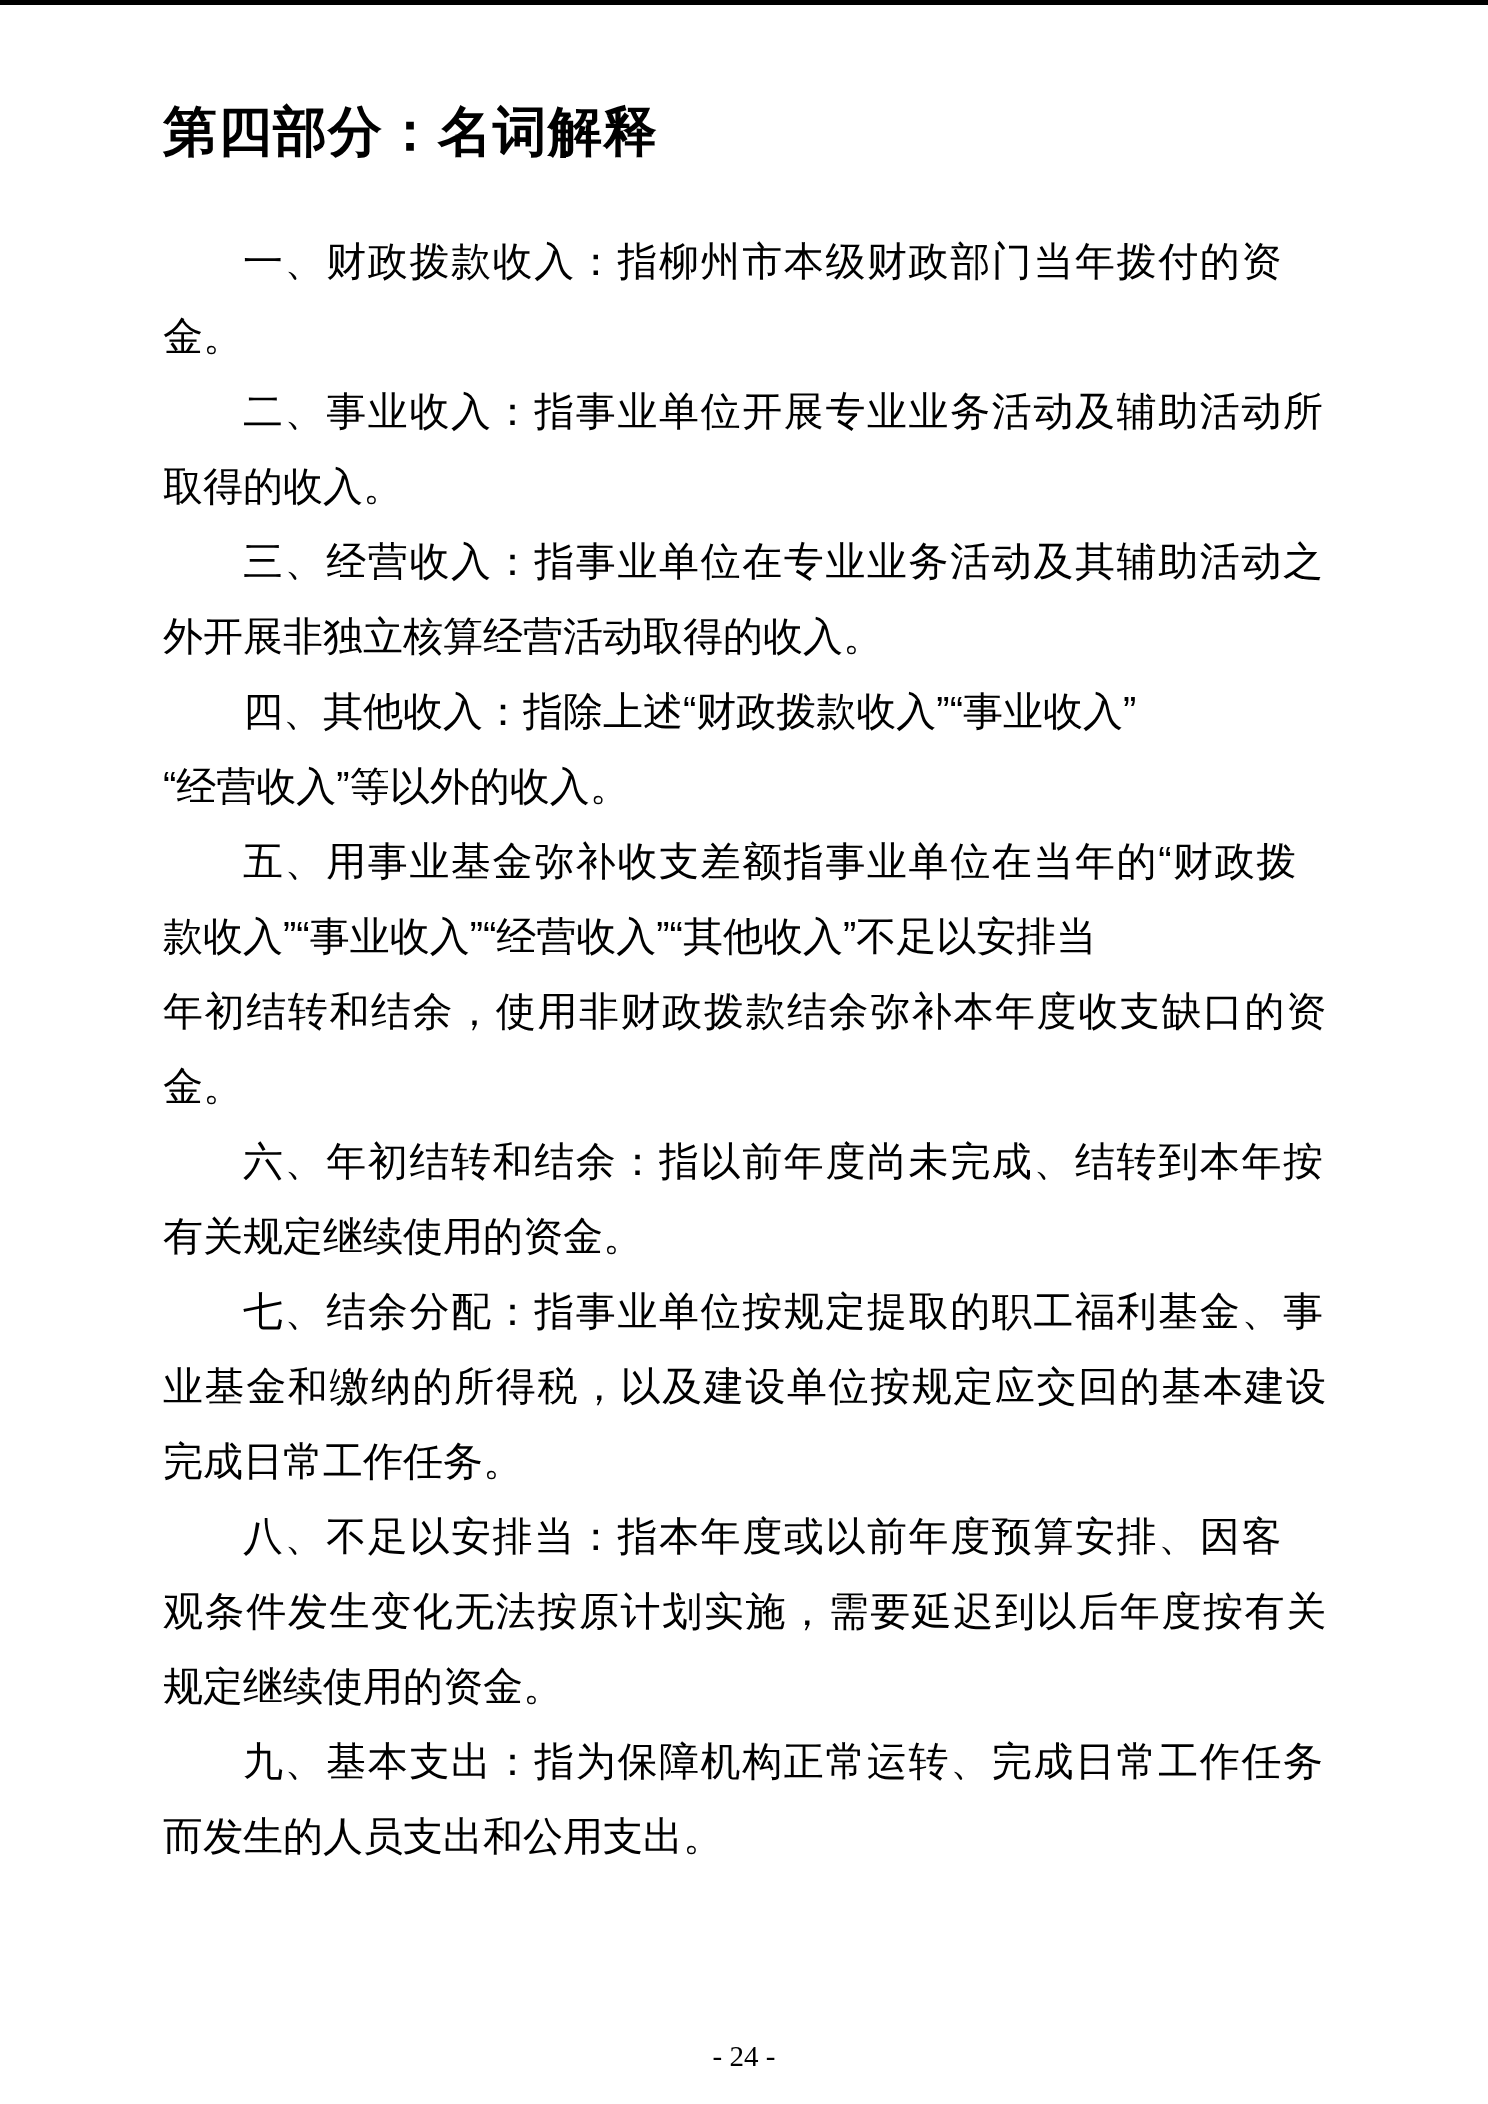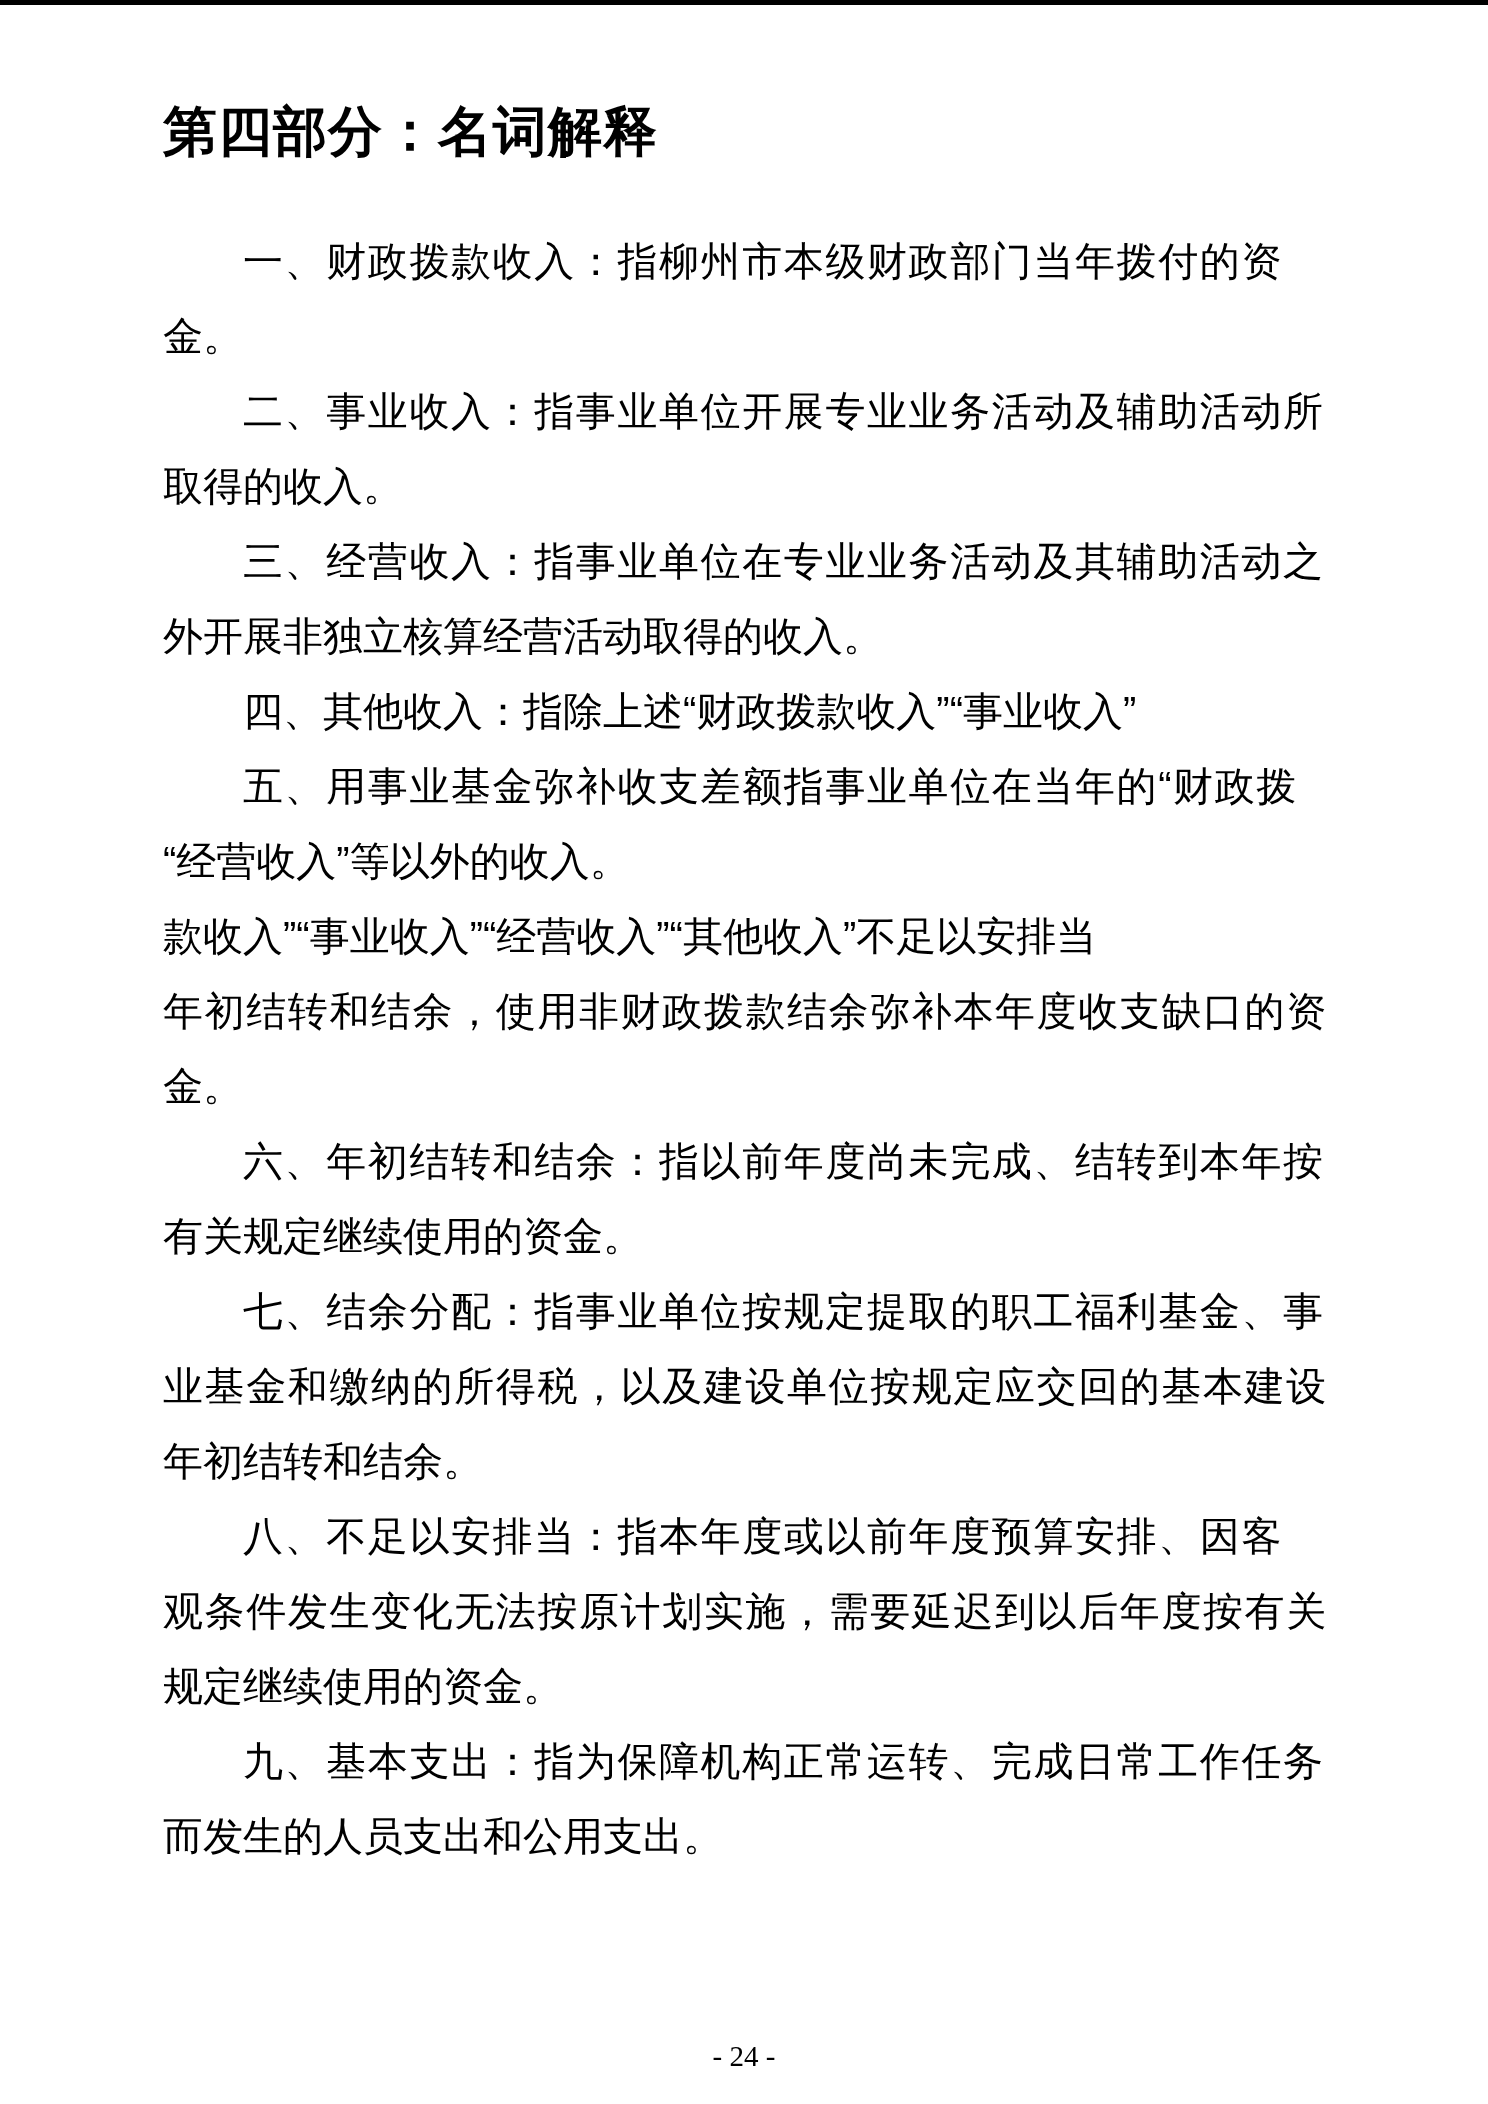--- a/index.html
+++ b/index.html
@@ -71,30 +71,30 @@
 <div class="content">
   <div class="doc-title">第四部分：名词解释</div>
   <div class="doc-body">
       <div class="line indent justify">一、财政拨款收入：指柳州市本级财政部门当年拨付的资</div>
       <div class="line">金。</div>
       <div class="line indent justify">二、事业收入：指事业单位开展专业业务活动及辅助活动所</div>
       <div class="line">取得的收入。</div>
       <div class="line indent justify">三、经营收入：指事业单位在专业业务活动及其辅助活动之</div>
       <div class="line">外开展非独立核算经营活动取得的收入。</div>
       <div class="line indent">四、其他收入：指除上述“财政拨款收入”“事业收入”</div>
+      <div class="line">“经营收入”等以外的收入。</div>
       <div class="line indent justify">五、用事业基金弥补收支差额指事业单位在当年的“财政拨</div>
-      <div class="line">“经营收入”等以外的收入。</div>
       <div class="line">款收入”“事业收入”“经营收入”“其他收入”不足以安排当</div>
       <div class="line justify">年初结转和结余，使用非财政拨款结余弥补本年度收支缺口的资</div>
       <div class="line">金。</div>
       <div class="line indent justify">六、年初结转和结余：指以前年度尚未完成、结转到本年按</div>
       <div class="line">有关规定继续使用的资金。</div>
       <div class="line indent justify">七、结余分配：指事业单位按规定提取的职工福利基金、事</div>
       <div class="line justify">业基金和缴纳的所得税，以及建设单位按规定应交回的基本建设</div>
-      <div class="line">年初结转和结余。</div>
+      <div class="line">完成日常工作任务。</div>
       <div class="line indent justify">八、不足以安排当：指本年度或以前年度预算安排、因客</div>
       <div class="line justify">观条件发生变化无法按原计划实施，需要延迟到以后年度按有关</div>
       <div class="line">规定继续使用的资金。</div>
       <div class="line indent justify">九、基本支出：指为保障机构正常运转、完成日常工作任务</div>
       <div class="line">而发生的人员支出和公用支出。</div>
     </div>
 </div>
 
 <div class="page-number">- 24 -</div>
 

